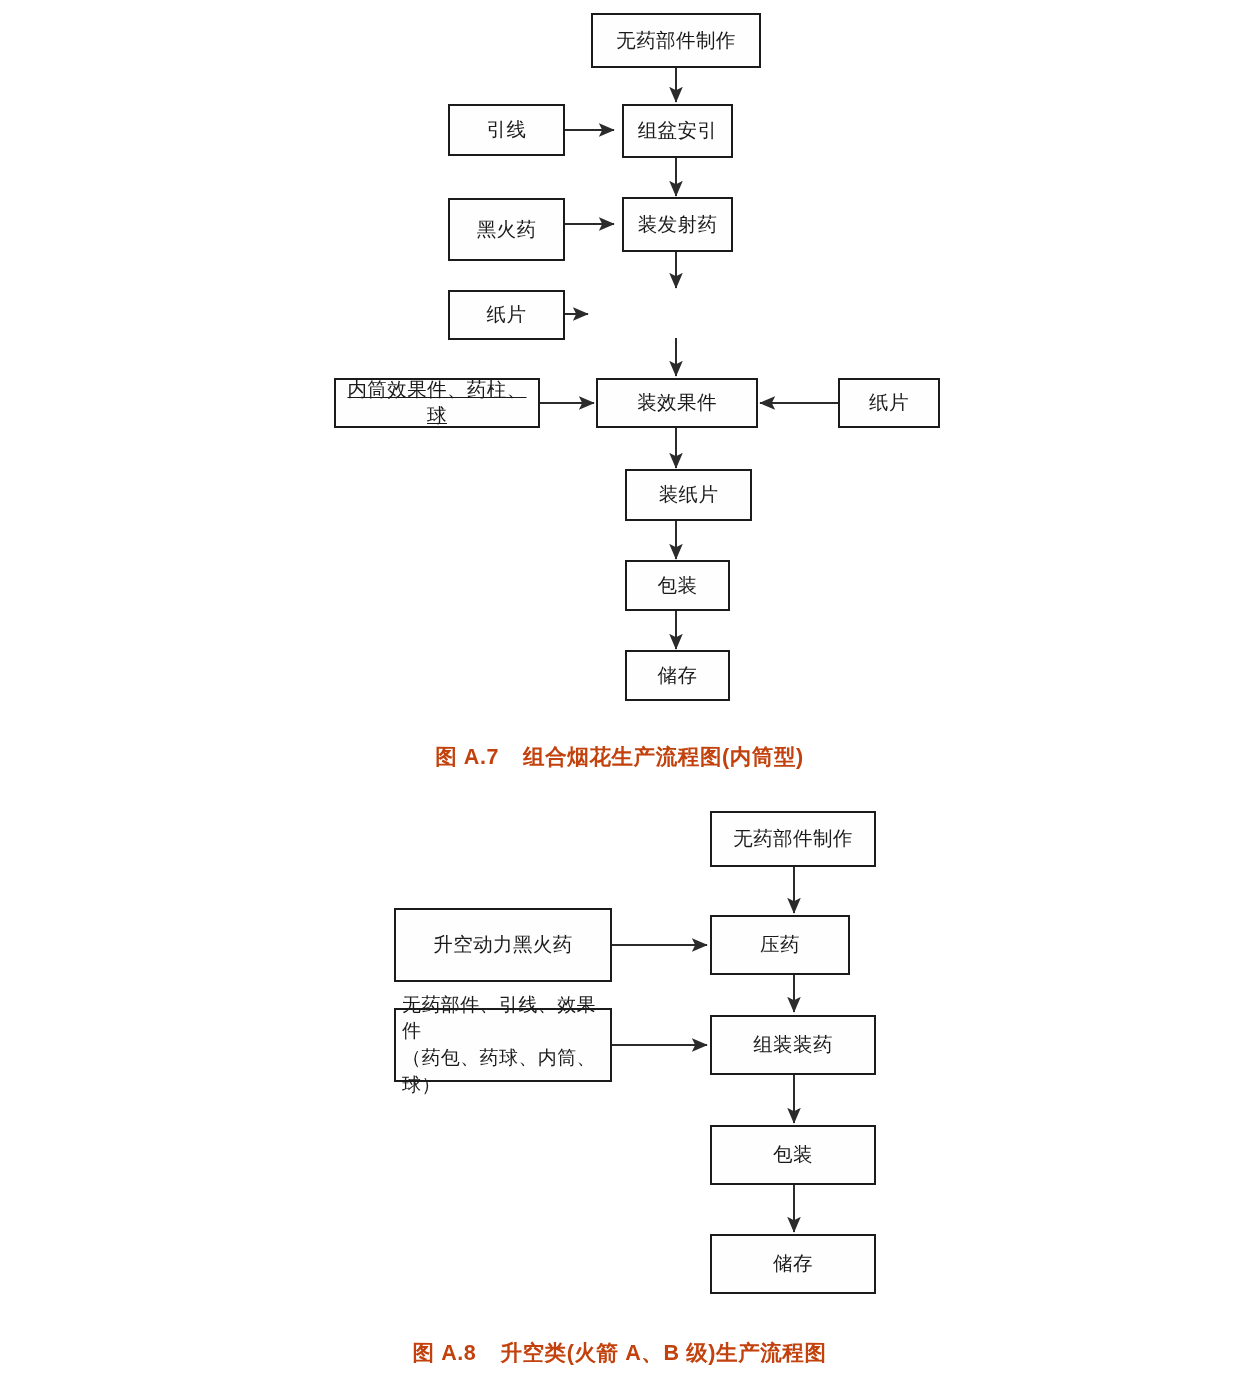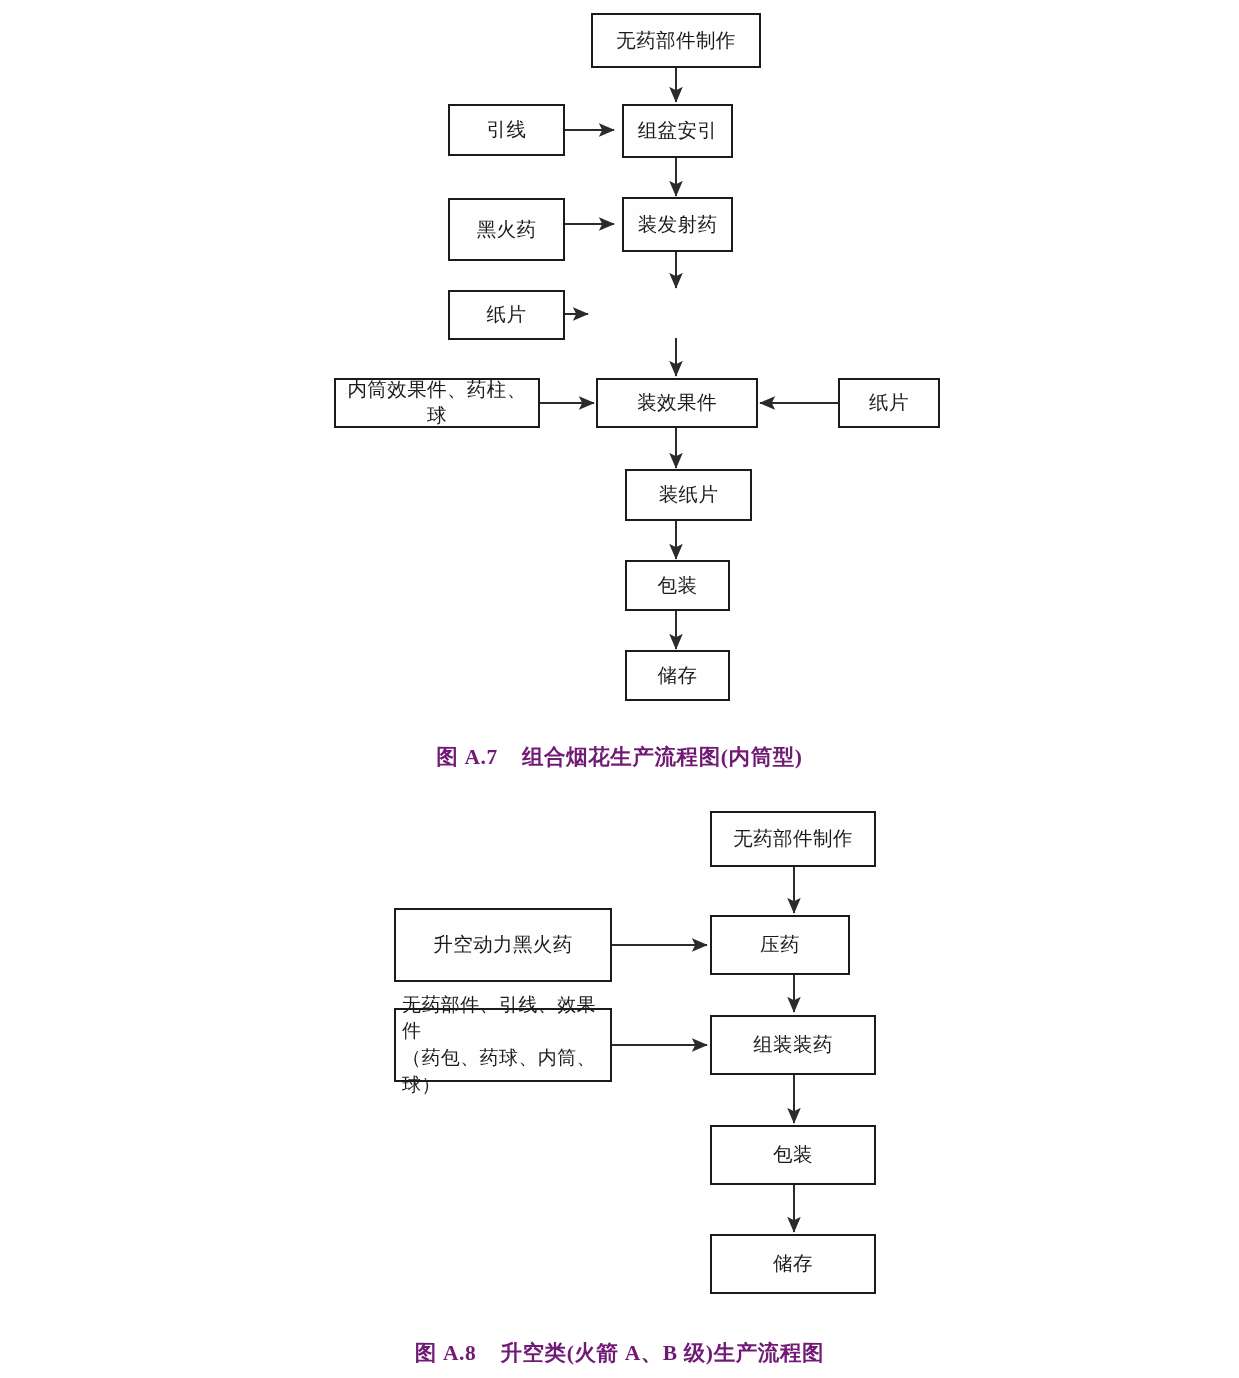--- a/index.html
+++ b/index.html
@@ -66,22 +66,22 @@
     text-align: left;
   }
 
   .caption {
     position: absolute;
     width: 100%;
     text-align: center;
     font-size: 21.5px;
     font-weight: bold;
     letter-spacing: 0.6px;
-    font-family: Liberation Serif, serif;
-    color: #701a75;
+    font-family: Liberation Sans, sans-serif;
+    color: #c2410c;
   }
   #caption-a7 { top: 742px; }
   #caption-a8 { top: 1338px; }
   .caption .cap-num { margin-right: 2px; }
   .caption .cap-gap { display: inline-block; width: 22px; }
 </style>
 </head>
 <body>
 
 <div class="page">
@@ -142,21 +142,21 @@
 
     <div class="node" style="left:622px; top:197px; width:111px; height:55px;">
       <span class="label">装发射药</span>
     </div>
 
     <div class="node" style="left:448px; top:290px; width:117px; height:50px;">
       <span class="label">纸片</span>
     </div>
 
 
-    <div class="node" style="left:334px; top:378px; width:206px; height:50px;">
+    <div class="node" style="left:334px; top:378px; width:206px; height:50px;text-decoration:underline;">
       <span class="label">内筒效果件、药柱、球</span>
     </div>
 
     <div class="node" style="left:596px; top:378px; width:162px; height:50px;">
       <span class="label">装效果件</span>
     </div>
 
     <div class="node" style="left:838px; top:378px; width:102px; height:50px;">
       <span class="label">纸片</span>
     </div>

